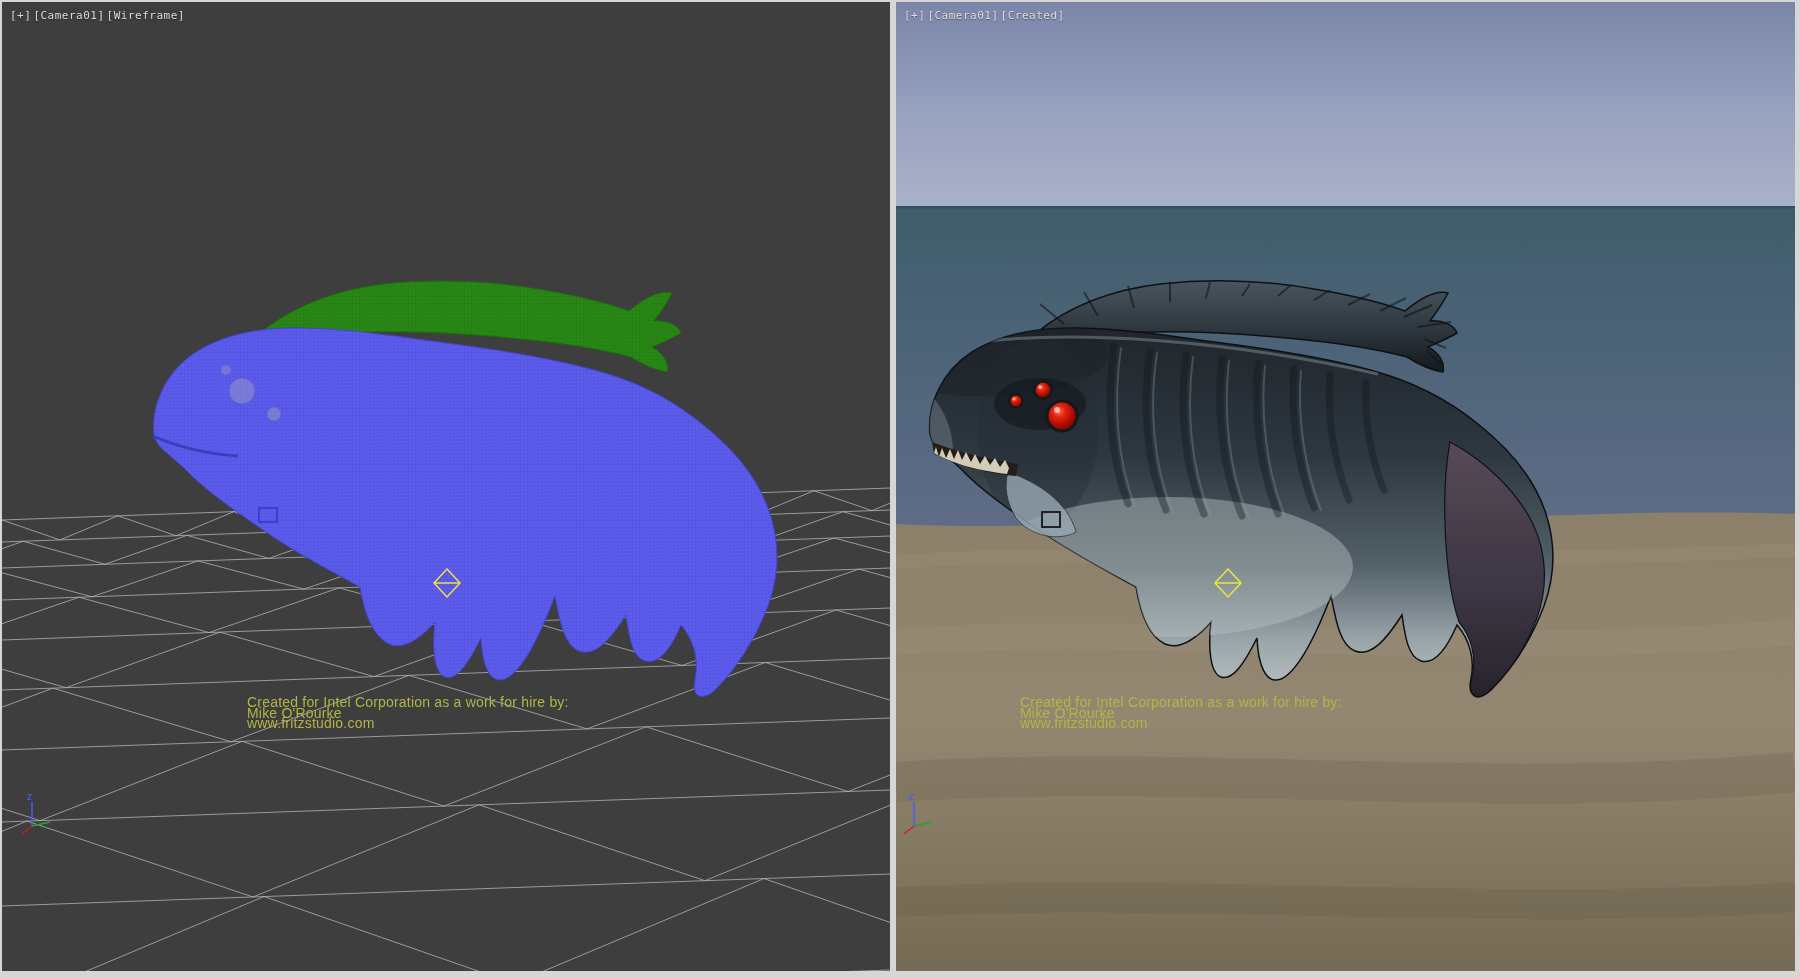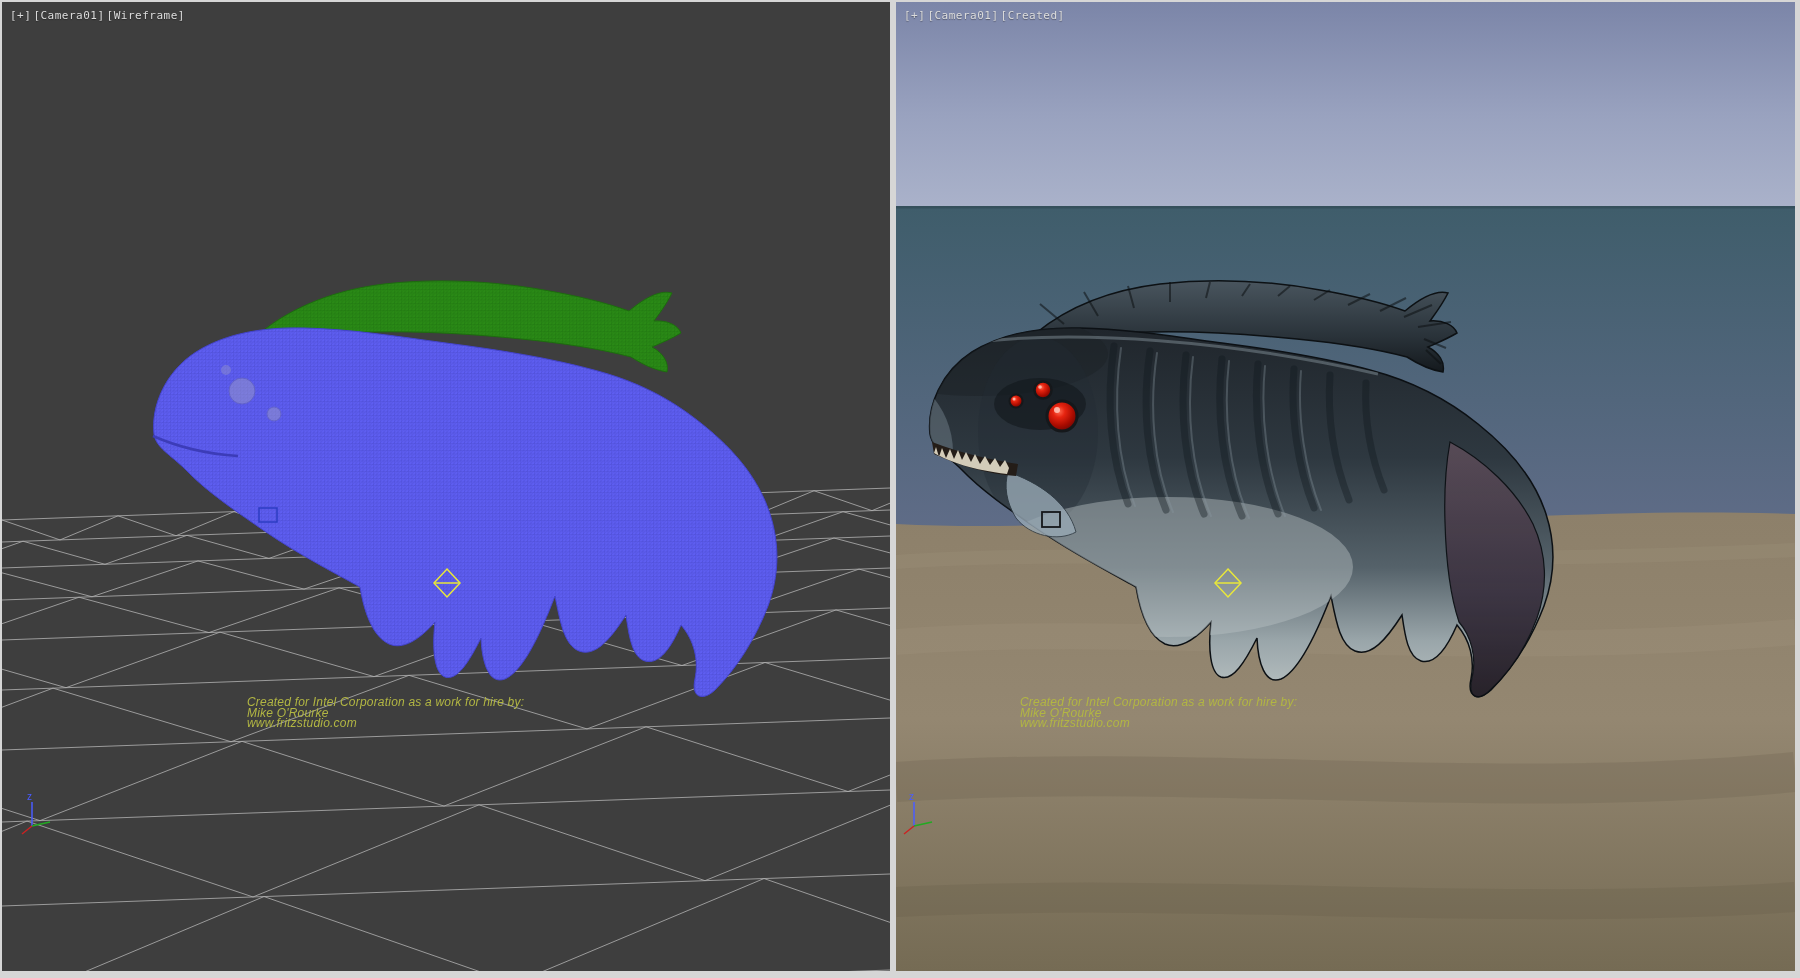--- a/index.html
+++ b/index.html
@@ -6,22 +6,22 @@
   .stage{position:relative;width:1800px;height:978px;background:#d6d6d6;overflow:hidden;
          font-family:"Liberation Sans",sans-serif;cursor:default;}
   .viewport{position:absolute;top:2px;height:969px;overflow:hidden;}
   .viewport.left{left:2px;width:888px;background:#3e3e3e;}
   .viewport.right{left:896px;width:899px;background:#4a6272;}
   svg.scene{position:absolute;left:0;top:0;}
   .vp-label{position:absolute;top:8px;left:8px;z-index:5;
             font-family:"DejaVu Sans Mono",monospace;font-size:11px;line-height:12px;
             color:#dcdcdc;letter-spacing:.5px;text-shadow:0 1px 1px rgba(0,0,0,.35);text-align:center;}
   .vp-label span{margin-right:2px;cursor:pointer;}
-  .watermark{position:absolute;z-index:4;font-size:12px;line-height:10.5px;
-             color:#b2b643;letter-spacing:.2px;font-style:italic;}
+  .watermark{position:absolute;z-index:4;font-size:14px;line-height:10.5px;
+             color:#b2b643;letter-spacing:.2px;}
   .viewport.left  .watermark{left:245px;top:695px;}
   .viewport.right .watermark{left:124px;top:695px;}
   .gridlines line{stroke:#b2b2b2;stroke-width:1;opacity:.8;}
   .ribs-dark path{stroke:#11171c;stroke-width:7;stroke-linecap:round;fill:none;opacity:.38;}
   .ribs-light path{stroke:#8a98a0;stroke-width:2;stroke-linecap:round;fill:none;opacity:.35;}
   .rays path{stroke:#0c1013;stroke-width:2;fill:none;opacity:.55;}
 </style>
 </head>
 <body>
 

